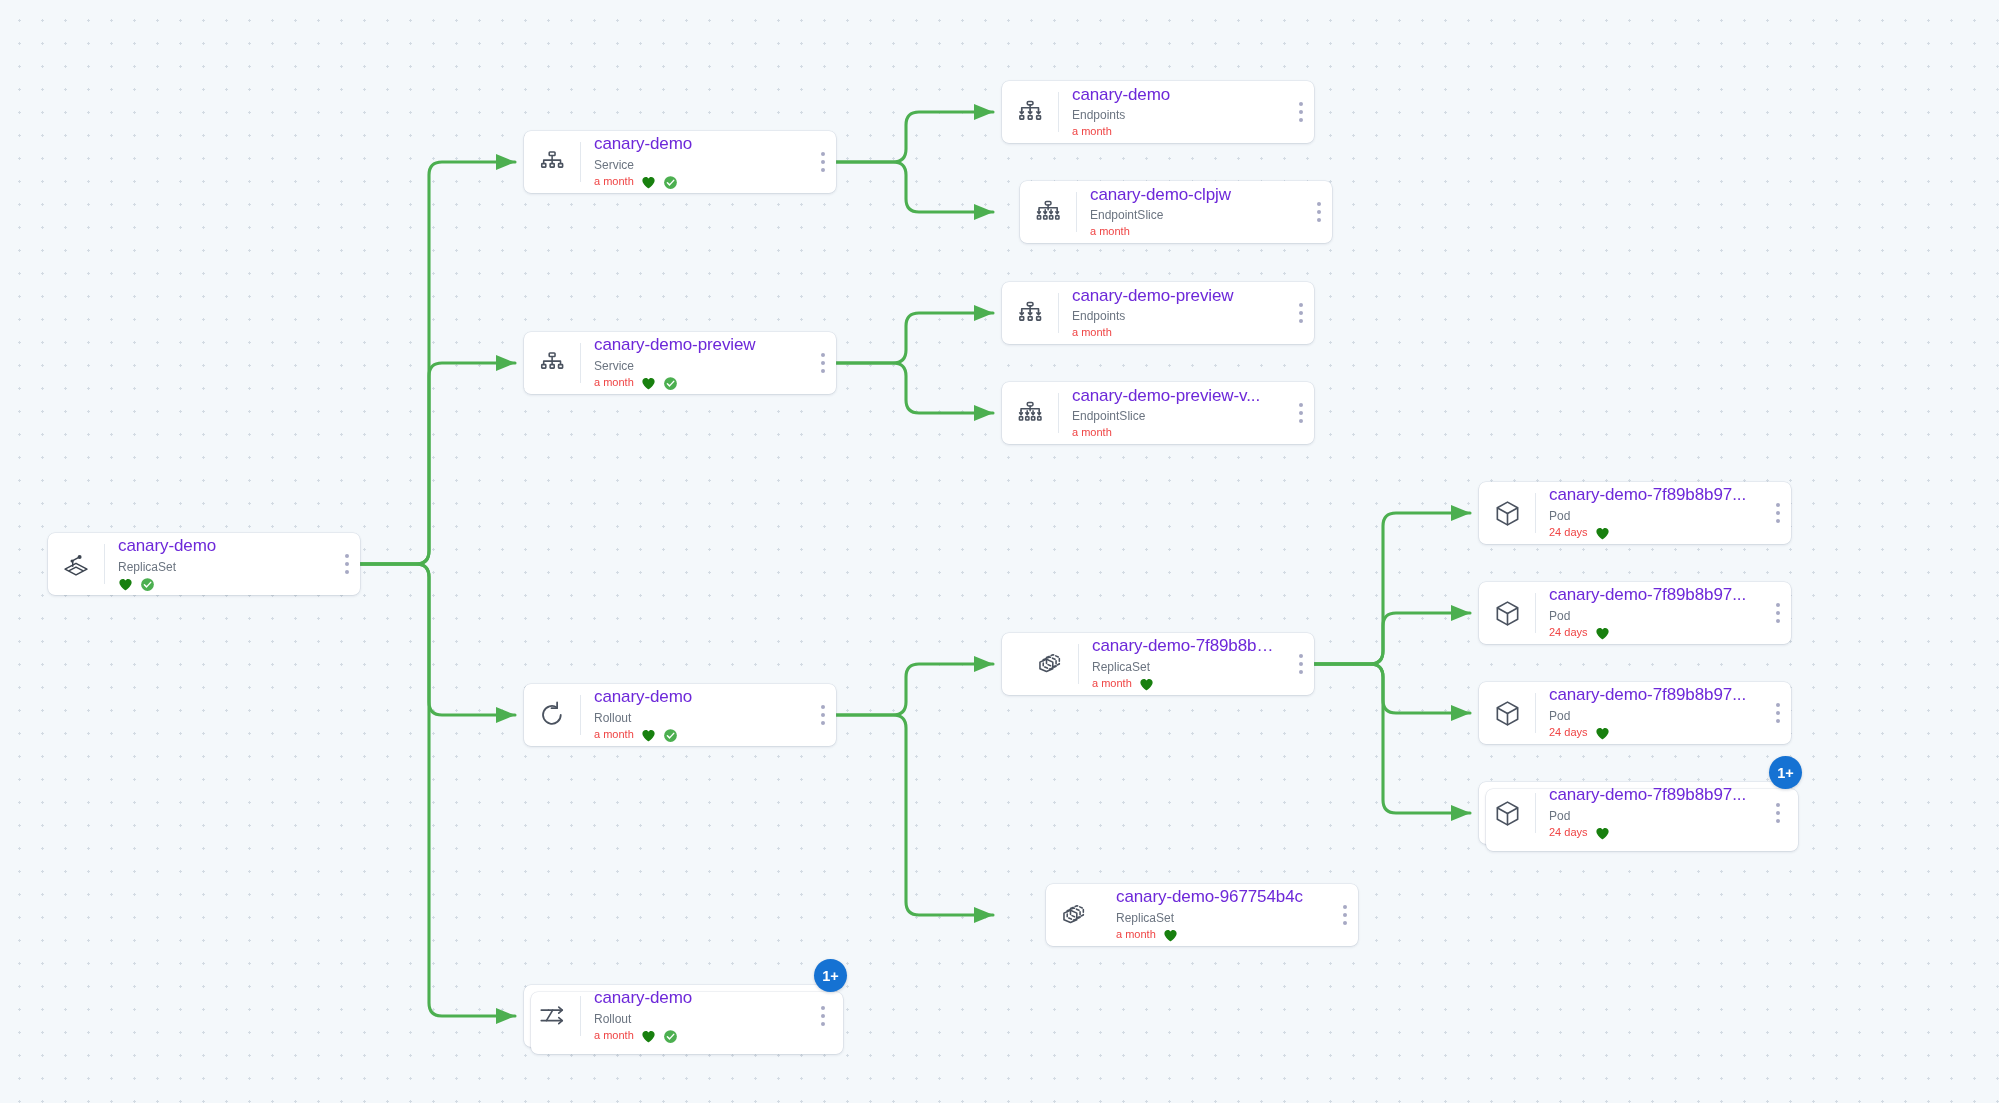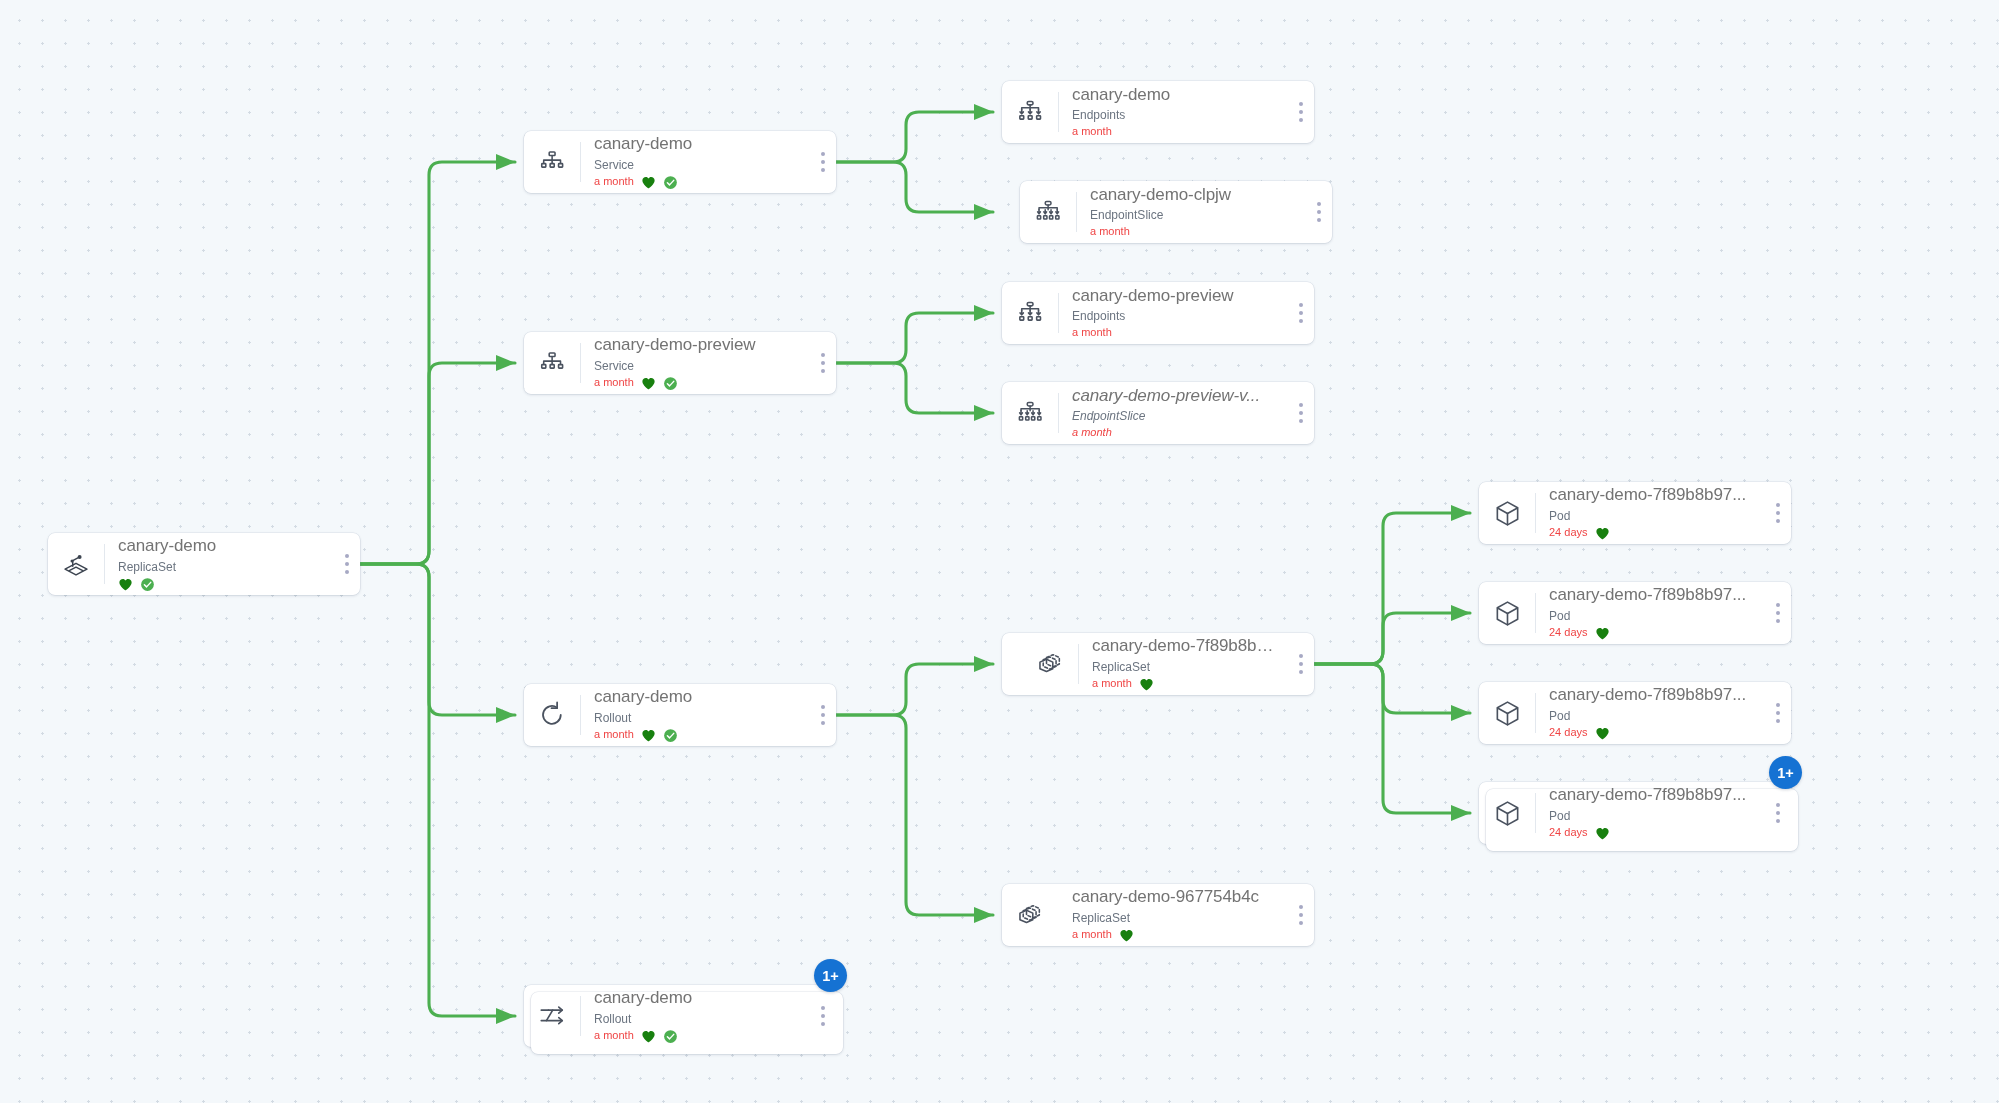--- a/index.html
+++ b/index.html
@@ -68,21 +68,21 @@
   .node-body {
     flex: 1 1 auto;
     min-width: 0;
     padding: 0 6px 0 13px;
     display: flex;
     flex-direction: column;
     justify-content: center;
   }
   .node-title {
     font-size: 17px;
-    color: #737373;
+    color: #6d28d9;
     line-height: 1.2;
     white-space: nowrap;
     overflow: hidden;
     text-overflow: ellipsis;
     margin-bottom: 3px;
     letter-spacing: -0.1px;
   }
   .node-kind {
     font-size: 12px;
     color: #6b7480;
@@ -450,21 +450,21 @@
           <div class="node-meta">
             <span>a month</span>
           </div>
         </div>
         <div class="node-kebab">
           <i></i>
           <i></i>
           <i></i>
         </div>
       </div>
-      <div class="node" style="left: 1002px; top: 382px; width: 312px; height: 62px; font-style: italic;">
+      <div class="node" style="left: 1002px; top: 382px; width: 312px; height: 62px;">
         <div class="node-icon">
           <svg width="28" height="28" viewBox="0 0 24 24" fill="none" stroke="#4a525f" stroke-width="1.3" stroke-linecap="round" stroke-linejoin="round">
       <rect x="9.6" y="3.0" width="5.0" height="2.9" rx="1.3"></rect>
       <path d="M12.1 6.0 L12.1 8.4"></path>
       <path d="M4.3 10.0 L4.3 8.4 L19.9 8.4 L19.9 10.0"></path>
       <path d="M12.1 8.4 L12.1 10.0"></path>
       <path d="M4.3 10.0 L4.3 13.4 M3.1 11.9 L4.3 13.6 L5.5 11.9"></path>
       <path d="M9.6 10.0 L9.6 13.4 M8.4 11.9 L9.6 13.6 L10.8 11.9"></path>
       <path d="M14.6 10.0 L14.6 13.4 M13.4 11.9 L14.6 13.6 L15.8 11.9"></path>
       <path d="M19.9 10.0 L19.9 13.4 M18.7 11.9 L19.9 13.6 L21.1 11.9"></path>
@@ -510,21 +510,21 @@
               </svg>
             </span>
           </div>
         </div>
         <div class="node-kebab">
           <i></i>
           <i></i>
           <i></i>
         </div>
       </div>
-      <div class="node" style="left: 1002px; top: 884px; width: 312px; height: 62px; align-items: center;">
+      <div class="node" style="left: 1046px; top: 884px; width: 312px; height: 62px; align-items: center;">
         <div class="node-icon">
           <svg width="28" height="28" viewBox="0 0 24 24" fill="none" stroke="#4a525f" stroke-width="1.35" stroke-linecap="round" stroke-linejoin="round">
       <path d="M9.0 6.4 L14.6 4.0 L20.0 6.4 L20.0 12.0 L14.6 14.4 L9.0 12.0 Z" stroke-dasharray="2.4 1.9"></path>
       <path d="M6.2 8.4 L11.8 6.0 L17.2 8.4 L17.2 14.0 L11.8 16.4 L6.2 14.0 Z" stroke-dasharray="2.4 1.9"></path>
       <path d="M3.4 10.4 L9.0 8.0 L14.4 10.4 L14.4 16.0 L9.0 18.4 L3.4 16.0 Z"></path>
     </svg>
         </div>
         <div class="node-sep"></div>
         <div class="node-body">
           <div class="node-title">canary-demo-967754b4c</div>

